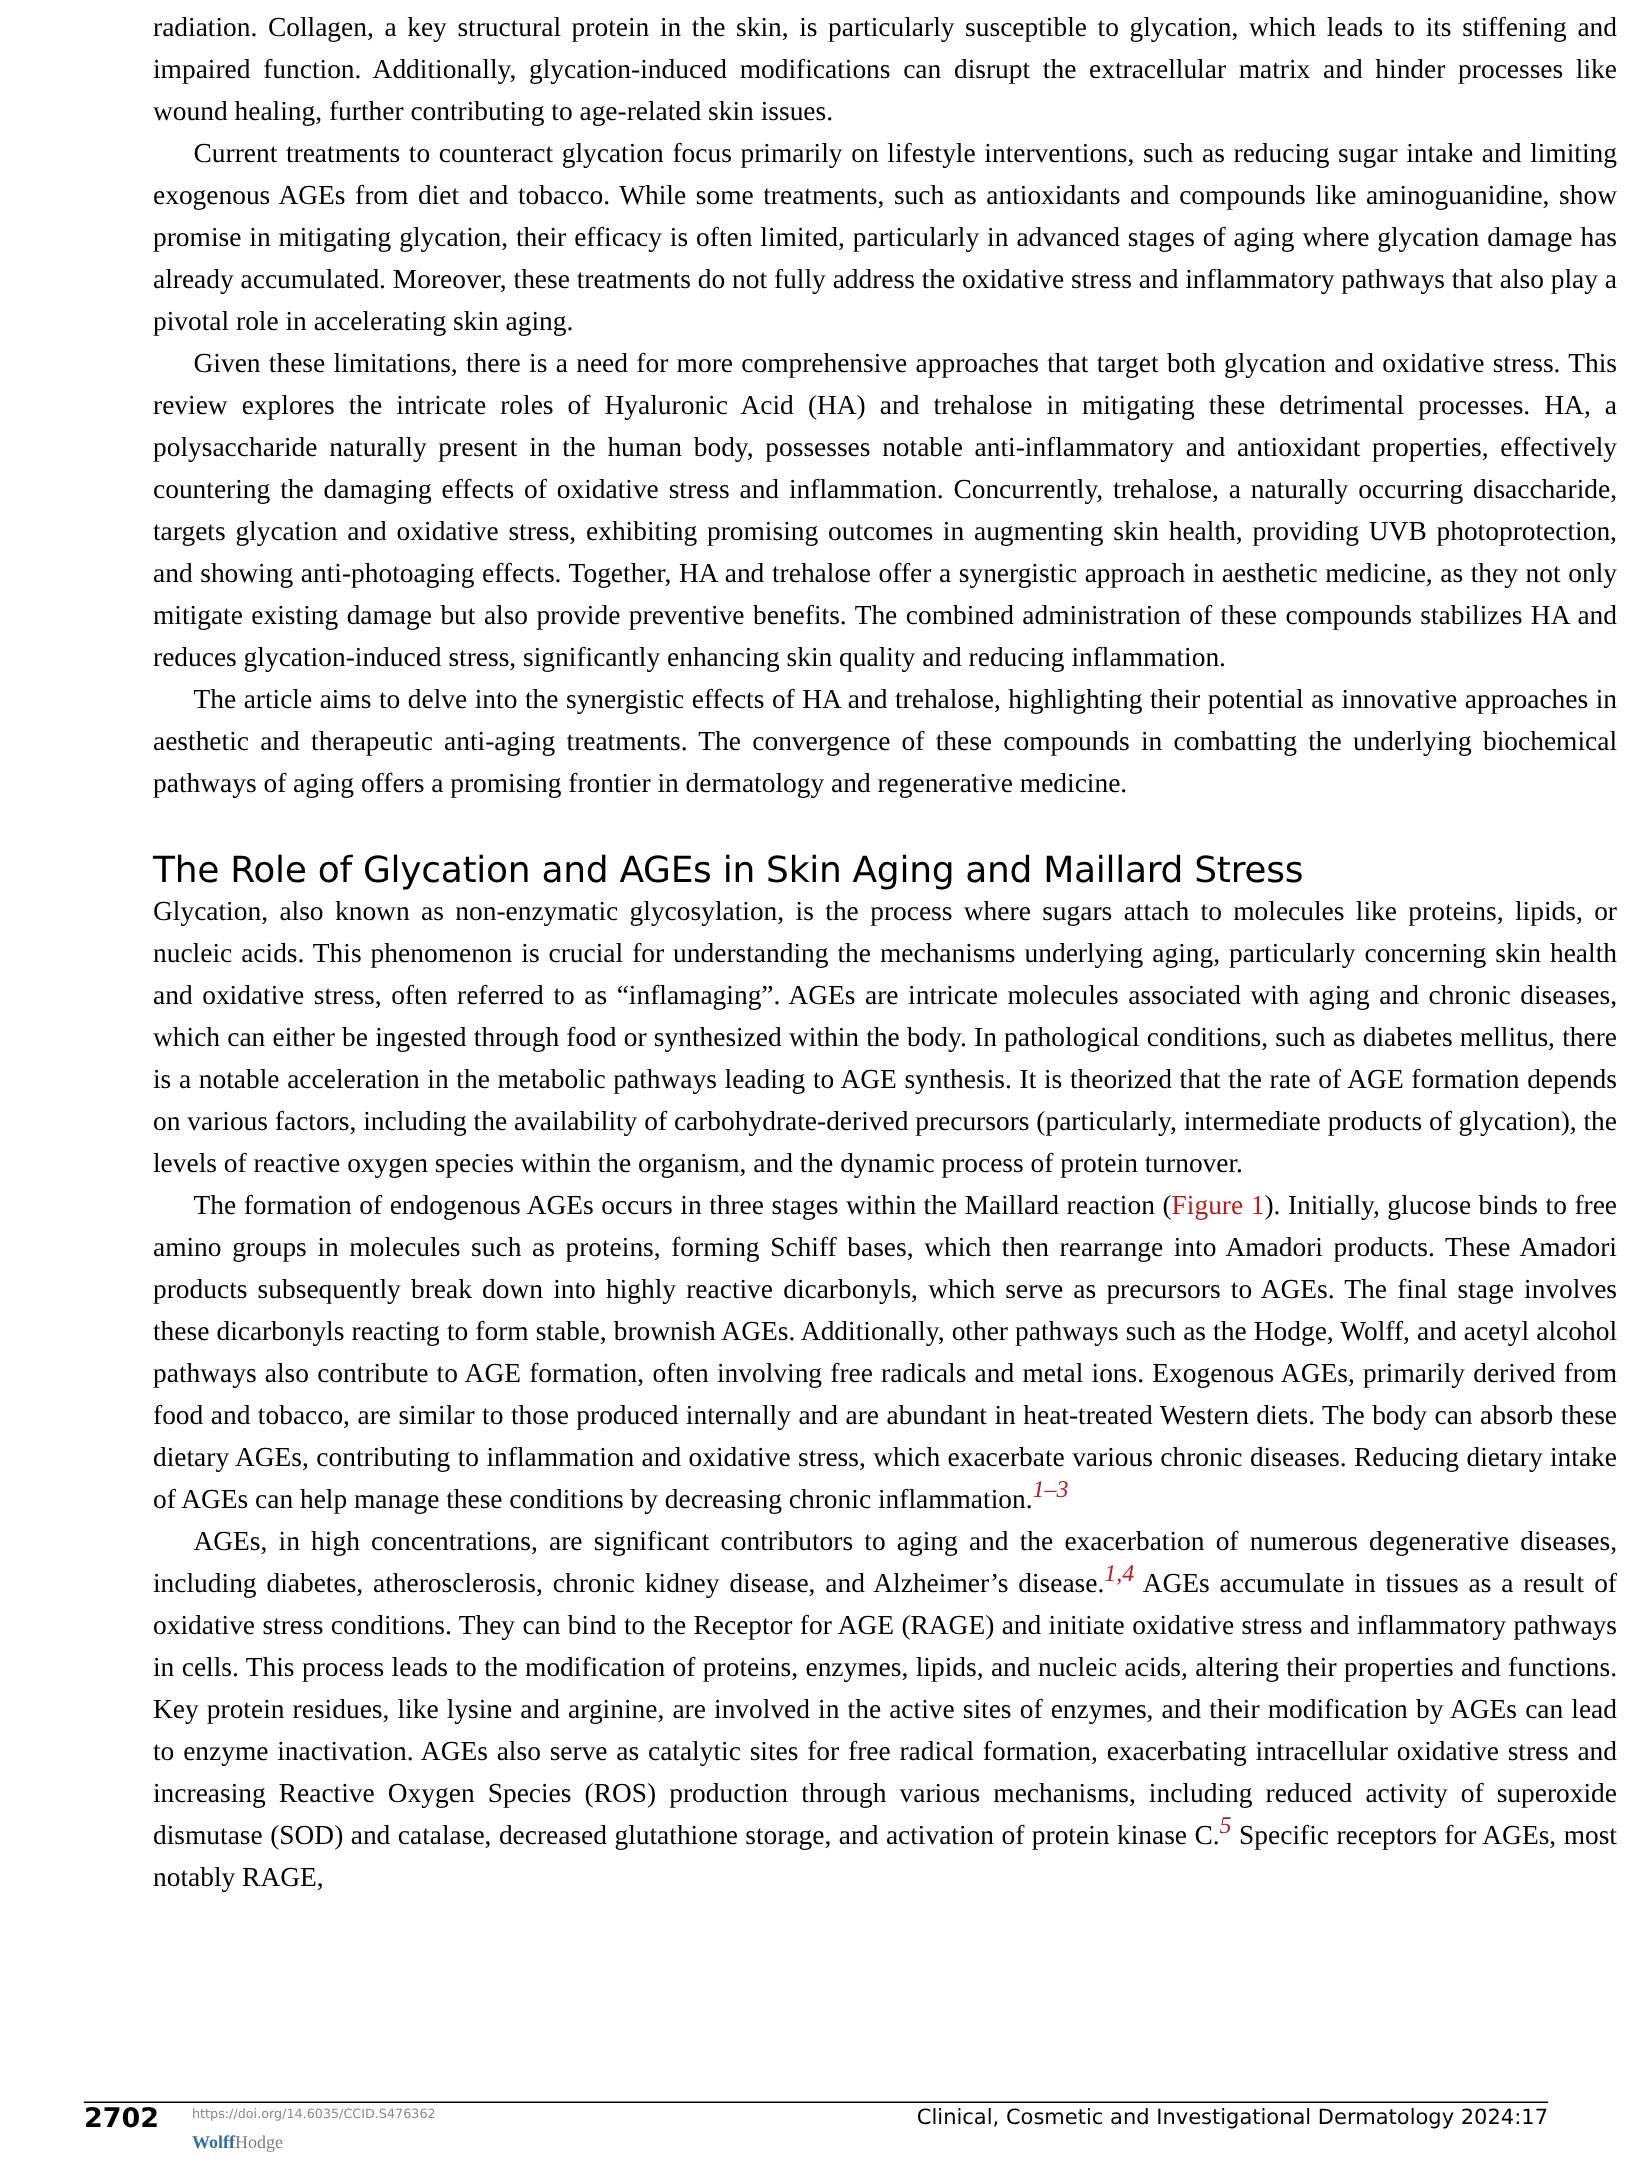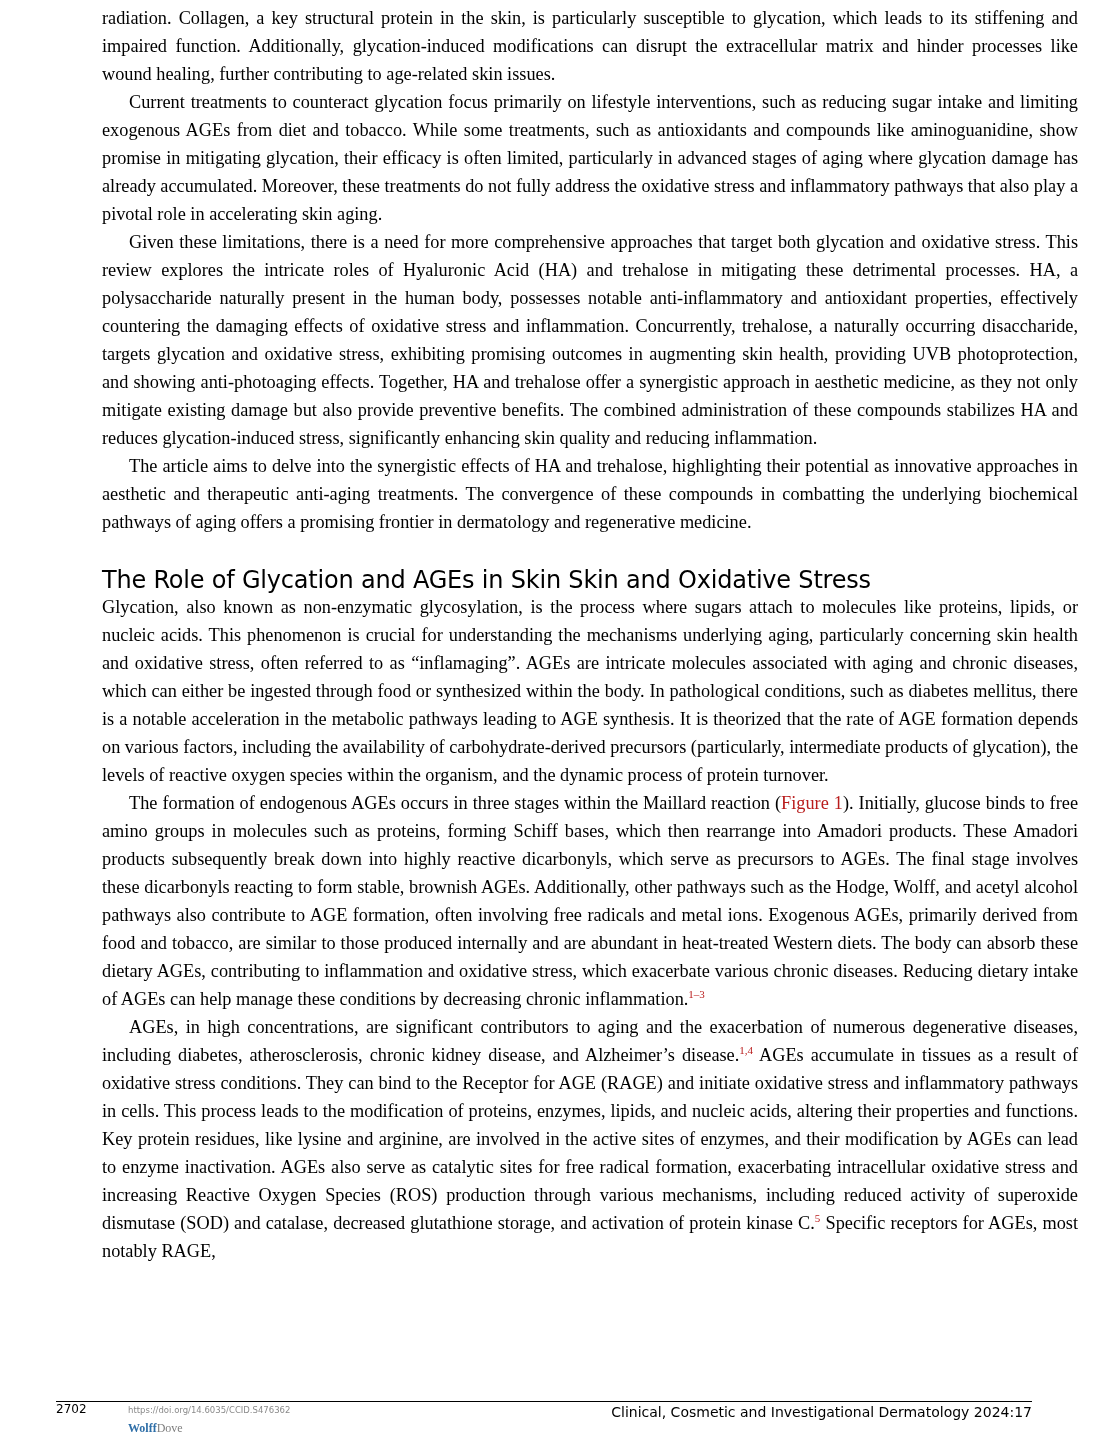--- a/index.html
+++ b/index.html
@@ -1,43 +1,43 @@
 <!DOCTYPE html>
 <html><head>
 <meta charset="utf-8">
 <style>
   html, body { margin: 0; padding: 0; background: #ffffff; }
   body { width: 1100px; height: 1439px; position: relative; overflow: hidden; color: #000; }
   .content { position: absolute; left: 56px; top: 4px; width: 976px; font-family: "Liberation Serif", serif; font-size: 18.3px; line-height: 28px; margin-left: 46px; }
   p { margin: 0; text-align: justify; }
   p.indent { text-indent: 27px; }
   h2 { font-family: "DejaVu Sans", sans-serif; font-weight: normal; font-size: 24px; line-height: 32px; margin: 28px 0 -3px 0; letter-spacing: -0.2px; }
-  sup { font-size: 11px; line-height: 0; vertical-align: 7px; color: #1f1f8f; }
+  sup { font-size: 16px; line-height: 0; vertical-align: 7px; color: #1f1f8f; font-style: italic; }
   a.ref { color: #b91c1c; text-decoration: none; }
   .footer-rule { position: absolute; left: 56px; top: 1401px; width: 976px; height: 1px; background: #000; }
-  .page-num { position: absolute; left: 56px; top: 1402px; font-family: "DejaVu Sans", sans-serif; font-weight: normal; font-size: 12px; }
+  .page-num { position: absolute; left: 56px; top: 1402px; font-family: "DejaVu Sans", sans-serif; font-weight: bold; font-size: 18px; }
   .doi { position: absolute; left: 128px; top: 1405px; font-family: "DejaVu Sans", sans-serif; font-size: 8.5px; color: #8a8a8a; }
   .dovepress { position: absolute; left: 128px; top: 1421px; font-family: "Liberation Serif", serif; font-size: 12px; }
   .dove { color: #2f6fa8; font-weight: bold; }
   .press { color: #7d7d7d; }
   .journal { position: absolute; right: 68px; top: 1404px; font-family: "DejaVu Sans", sans-serif; font-size: 14px; }
 </style>
 </head>
 <body>
 
 <div class="content">
   <p>radiation. Collagen, a key structural protein in the skin, is particularly susceptible to glycation, which leads to its stiffening and impaired function. Additionally, glycation-induced modifications can disrupt the extracellular matrix and hinder processes like wound healing, further contributing to age-related skin issues.</p>
   <p class="indent">Current treatments to counteract glycation focus primarily on lifestyle interventions, such as reducing sugar intake and limiting exogenous AGEs from diet and tobacco. While some treatments, such as antioxidants and compounds like aminoguanidine, show promise in mitigating glycation, their efficacy is often limited, particularly in advanced stages of aging where glycation damage has already accumulated. Moreover, these treatments do not fully address the oxidative stress and inflammatory pathways that also play a pivotal role in accelerating skin aging.</p>
   <p class="indent">Given these limitations, there is a need for more comprehensive approaches that target both glycation and oxidative stress. This review explores the intricate roles of Hyaluronic Acid (HA) and trehalose in mitigating these detrimental processes. HA, a polysaccharide naturally present in the human body, possesses notable anti-inflammatory and antiox­idant properties, effectively countering the damaging effects of oxidative stress and inflammation. Concurrently, trehalose, a naturally occurring disaccharide, targets glycation and oxidative stress, exhibiting promising outcomes in augmenting skin health, providing UVB photoprotection, and showing anti-photoaging effects. Together, HA and trehalose offer a synergistic approach in aesthetic medicine, as they not only mitigate existing damage but also provide preventive benefits. The combined administration of these compounds stabilizes HA and reduces glycation-induced stress, significantly enhancing skin quality and reducing inflammation.</p>
   <p class="indent">The article aims to delve into the synergistic effects of HA and trehalose, highlighting their potential as innovative approaches in aesthetic and therapeutic anti-aging treatments. The convergence of these compounds in combatting the underlying biochemical pathways of aging offers a promising frontier in dermatology and regenerative medicine.</p>
 
-  <h2>The Role of Glycation and AGEs in Skin Skin and Oxidative Stress</h2>
+  <h2>The Role of Glycation and AGEs in Skin Aging and Maillard Stress</h2>
 
   <p>Glycation, also known as non-enzymatic glycosylation, is the process where sugars attach to molecules like proteins, lipids, or nucleic acids. This phenomenon is crucial for understanding the mechanisms underlying aging, particularly concerning skin health and oxidative stress, often referred to as “inflamaging”. AGEs are intricate molecules associated with aging and chronic diseases, which can either be ingested through food or synthesized within the body. In pathological conditions, such as diabetes mellitus, there is a notable acceleration in the metabolic pathways leading to AGE synthesis. It is theorized that the rate of AGE formation depends on various factors, including the availability of carbohydrate-derived precursors (particularly, intermediate products of glycation), the levels of reactive oxygen species within the organism, and the dynamic process of protein turnover.</p>
   <p class="indent"><span>The formation of endogenous AGEs occurs in three stages within the Maillard reaction (</span><a class="ref" href="#">Figure 1</a><span>). Initially, glucose binds to free amino groups in molecules such as proteins, forming Schiff bases, which then rearrange into Amadori products. These Amadori products subsequently break down into highly reactive dicarbonyls, which serve as precursors to AGEs. The final stage involves these dicarbonyls reacting to form stable, brownish AGEs. Additionally, other pathways such as the Hodge, Wolff, and acetyl alcohol pathways also contribute to AGE formation, often involving free radicals and metal ions. Exogenous AGEs, primarily derived from food and tobacco, are similar to those produced internally and are abundant in heat-treated Western diets. The body can absorb these dietary AGEs, contributing to inflammation and oxidative stress, which exacerbate various chronic diseases. Reducing dietary intake of AGEs can help manage these conditions by decreasing chronic inflammation.</span><sup><a class="ref" href="#">1–3</a></sup></p>
   <p class="indent"><span>AGEs, in high concentrations, are significant contributors to aging and the exacerbation of numerous degenerative diseases, including diabetes, atherosclerosis, chronic kidney disease, and Alzheimer’s disease.</span><sup><a class="ref" href="#">1,4</a></sup><span> AGEs accumulate in tissues as a result of oxidative stress conditions. They can bind to the Receptor for AGE (RAGE) and initiate oxidative stress and inflammatory pathways in cells. This process leads to the modification of proteins, enzymes, lipids, and nucleic acids, altering their properties and functions. Key protein residues, like lysine and arginine, are involved in the active sites of enzymes, and their modification by AGEs can lead to enzyme inactivation. AGEs also serve as catalytic sites for free radical formation, exacerbating intracellular oxidative stress and increasing Reactive Oxygen Species (ROS) production through various mechanisms, including reduced activity of superoxide dismutase (SOD) and catalase, decreased glutathione storage, and activation of protein kinase C.</span><sup><a class="ref" href="#">5</a></sup><span> Specific receptors for AGEs, most notably RAGE,</span></p>
 </div>
 
 <div class="footer-rule"></div>
 <div class="page-num">2702</div>
 <a class="doi" href="#" style="text-decoration:none;">https://doi.org/14.6035/CCID.S476362</a>
-<div class="dovepress"><span class="dove">Wolff</span><span class="press">Dove</span></div>
+<div class="dovepress"><span class="dove">Wolff</span><span class="press">Hodge</span></div>
 <div class="journal">Clinical, Cosmetic and Investigational Dermatology 2024:17</div>
 
 </body></html>

